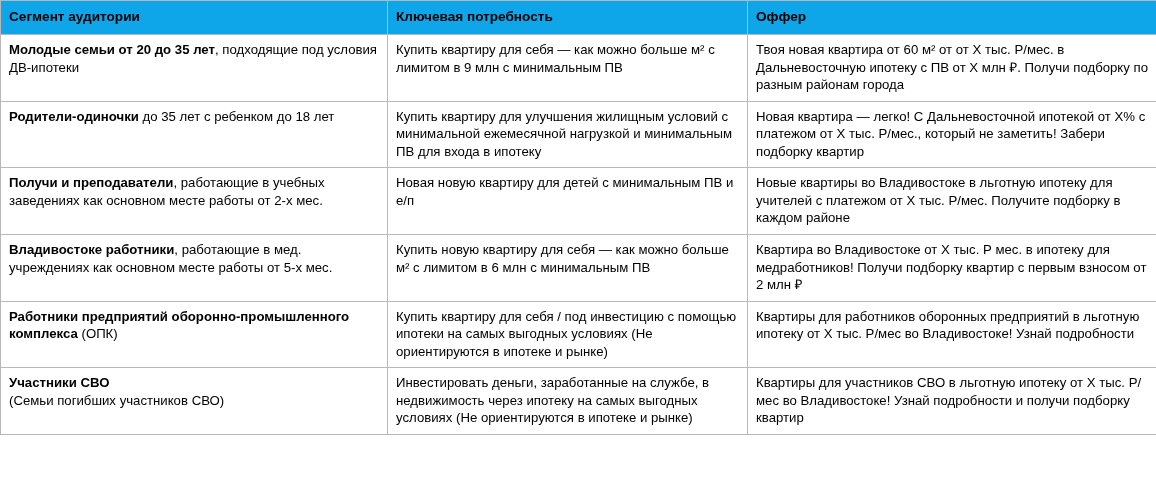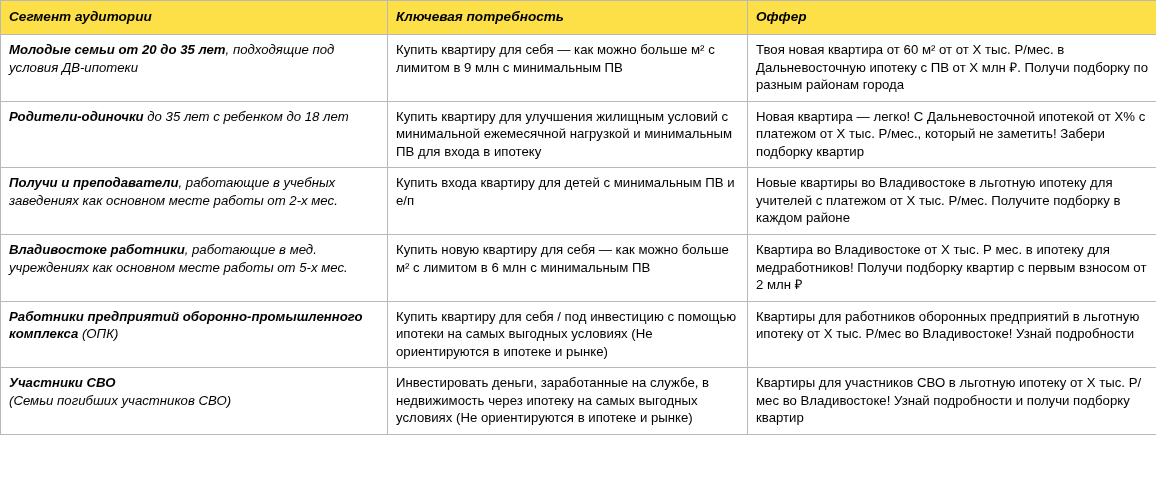--- a/index.html
+++ b/index.html
@@ -29,30 +29,28 @@
 
   table.segments th,
   table.segments td {
     border: 1px solid #b8b8b8;
     vertical-align: top;
     padding: 6px 8px 7px 8px;
     font-size: 13.2px;
     line-height: 1.33;
   }
   table.segments thead th {
-    background: #fde047;
+    background: #0ea5e9;
     font-weight: bold;
-    font-style: italic;
     font-size: 13.6px;
     padding-top: 7px;
     padding-bottom: 8px;
     text-align: left;
   }
   td.seg {
-    font-style: italic;
     font-size: 13.4px;
   }
   td.seg b {
     font-weight: bold;
   }
   td.seg .plain {
     font-weight: normal;
   }
   td.need, td.offer {
     font-style: normal;
@@ -88,21 +86,21 @@
         <td class="seg">
           <b>Родители-одиночки</b><span class="plain"> до 35 лет с ребенком до 18 лет</span>
         </td>
         <td class="need">Купить квартиру для улучшения жилищным условий с минимальной ежемесячной нагрузкой и минимальным ПВ для входа в ипотеку</td>
         <td class="offer">Новая квартира — легко! С Дальневосточной ипотекой от Х% с платежом от Х тыс. Р/мес., который не заметить! Забери подборку квартир</td>
       </tr>
       <tr>
         <td class="seg">
           <b>Получи и преподаватели</b><span class="plain">, работающие в учебных заведениях как основном месте работы от 2-х мес.</span>
         </td>
-        <td class="need">Купить входа квартиру для детей с минимальным ПВ и е/п</td>
+        <td class="need">Новая новую квартиру для детей с минимальным ПВ и е/п</td>
         <td class="offer">Новые квартиры во Владивостоке в льготную ипотеку для учителей с платежом от Х тыс. Р/мес. Получите подборку в каждом районе</td>
       </tr>
       <tr>
         <td class="seg">
           <b>Владивостоке работники</b><span class="plain">, работающие в мед. учреждениях как основном месте работы от 5-х мес.</span>
         </td>
         <td class="need">Купить новую квартиру для себя —  как можно больше м² с лимитом в 6 млн с минимальным ПВ</td>
         <td class="offer">Квартира во Владивостоке от Х тыс. Р мес. в ипотеку для медработников! Получи подборку квартир с первым взносом от 2 млн ₽</td>
       </tr>
       <tr>

